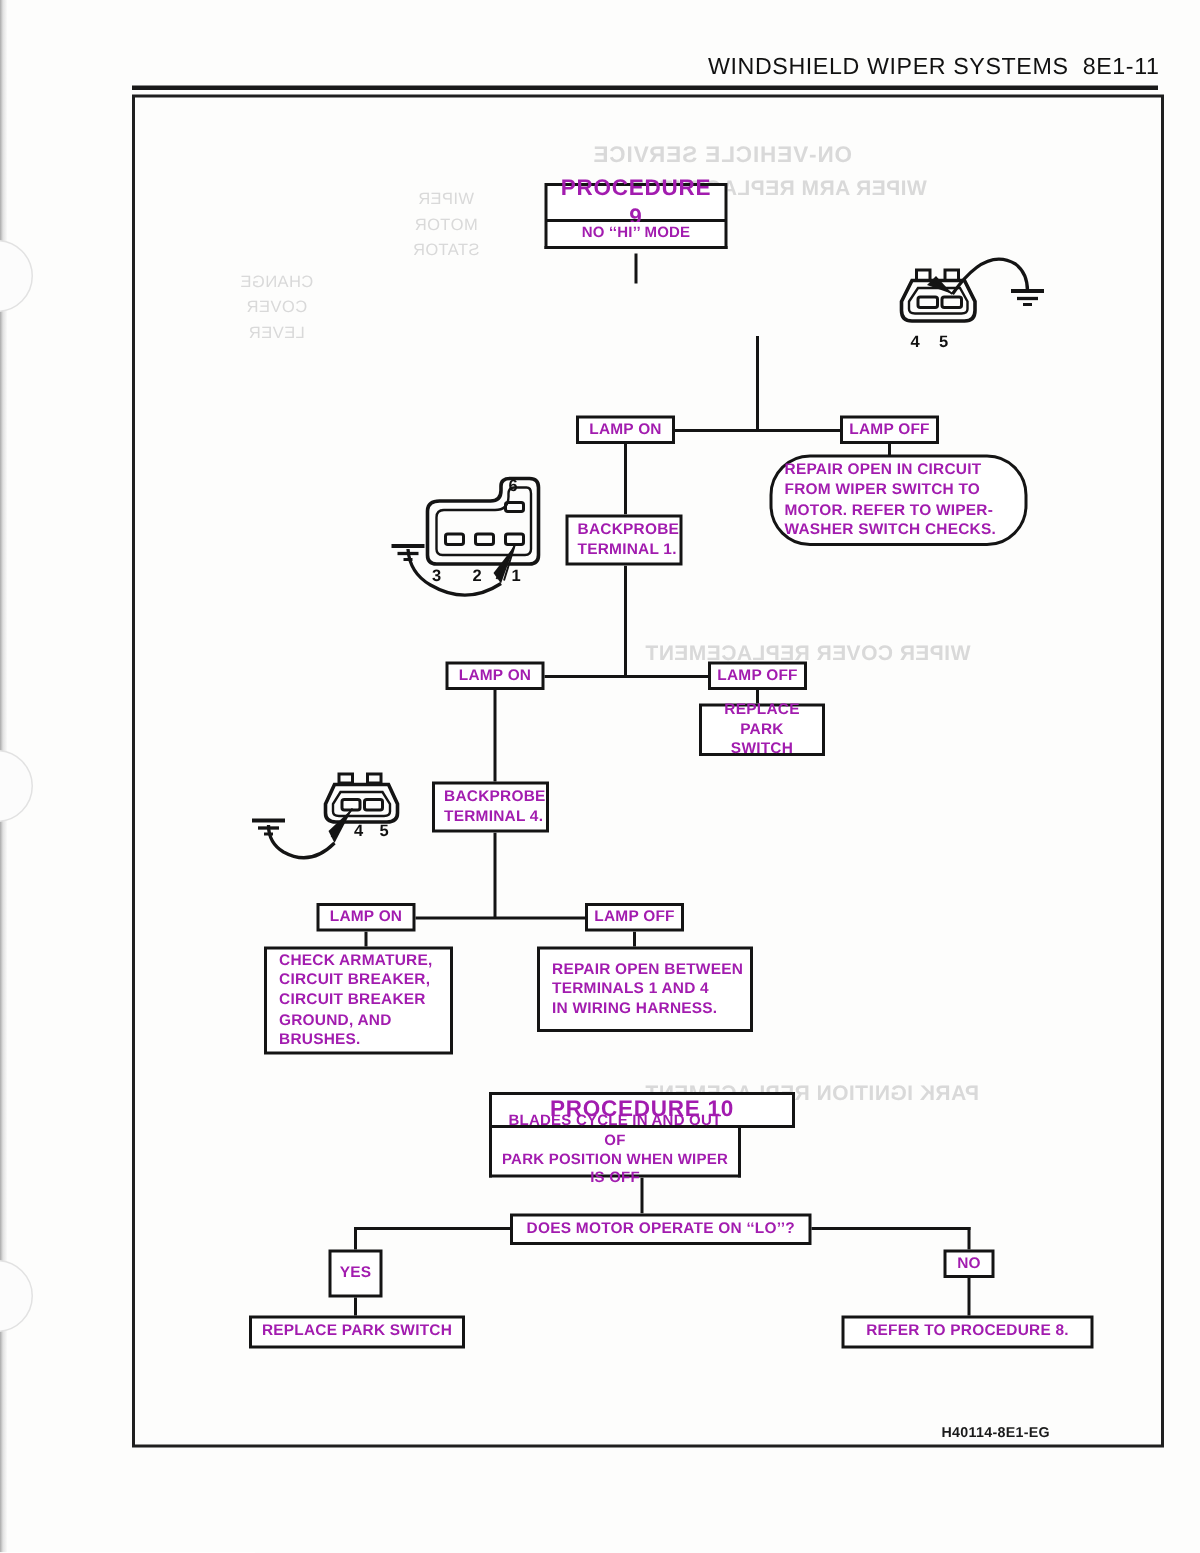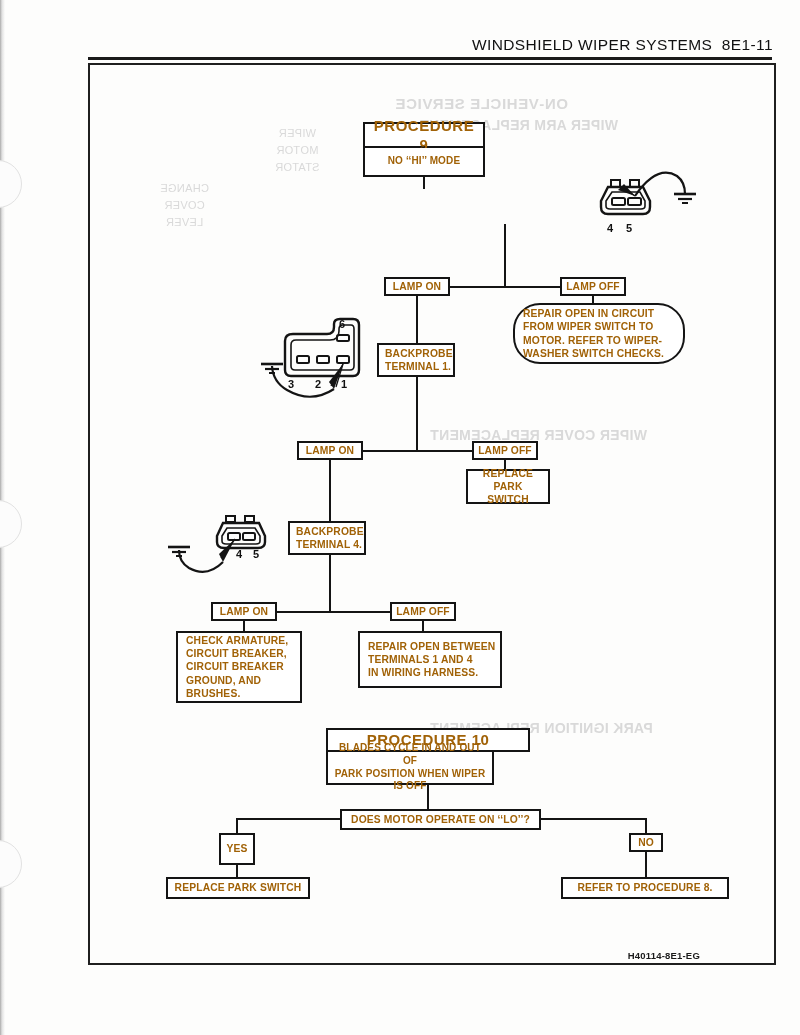--- a/index.html
+++ b/index.html
@@ -89,21 +89,21 @@
     color: #1a1a1a;
     letter-spacing: .2px;
   }
 
   
   .box {
     position: absolute;
     box-sizing: border-box;
     border: 2px solid #141414;
     background: #ffffff;
-    color: #a16207;
+    color: #a21caf;
     display: flex;
     align-items: center;
     justify-content: center;
     text-align: center;
     font-size: 10.3px;
     font-weight: bold;
     letter-spacing: .15px;
     line-height: 1.28;
     padding: 2px 4px;
     z-index: 5;
@@ -161,21 +161,21 @@
   <div class="bleed" style="left:160px; top:180px; text-align:center;">CHANGE
 COVER
 LEVER</div>
 
   <div class="head-title">WINDSHIELD WIPER SYSTEMS  8E1-11</div>
   <div class="head-rule"></div>
 
   <div class="frame"></div>
 
   <div class="box proc-title" style="left:363px; top:122px; width:122px; height:26px;">PROCEDURE 9</div>
-  <div class="box proc-sub" style="left:363px; top:148px; width:122px; height:29px;">NO ‘‘HI’’ MODE</div>
+  <div class="box proc-sub" style="left:363px; top:148px; width:122px; height:18px;">NO ‘‘HI’’ MODE</div>
 
   <div class="ln v" style="left:423px; top:169px; height:20px;"></div>
 
 
   <div class="ln v" style="left:504px; top:224px; height:63px;"></div>
   <div class="ln h" style="left:412px; top:286px; width:182px;"></div>
 
   <div class="box" style="left:384px; top:277px; width:66px; height:19px;">LAMP ON</div>
   <div class="box" style="left:560px; top:277px; width:66px; height:19px;">LAMP OFF</div>
 

